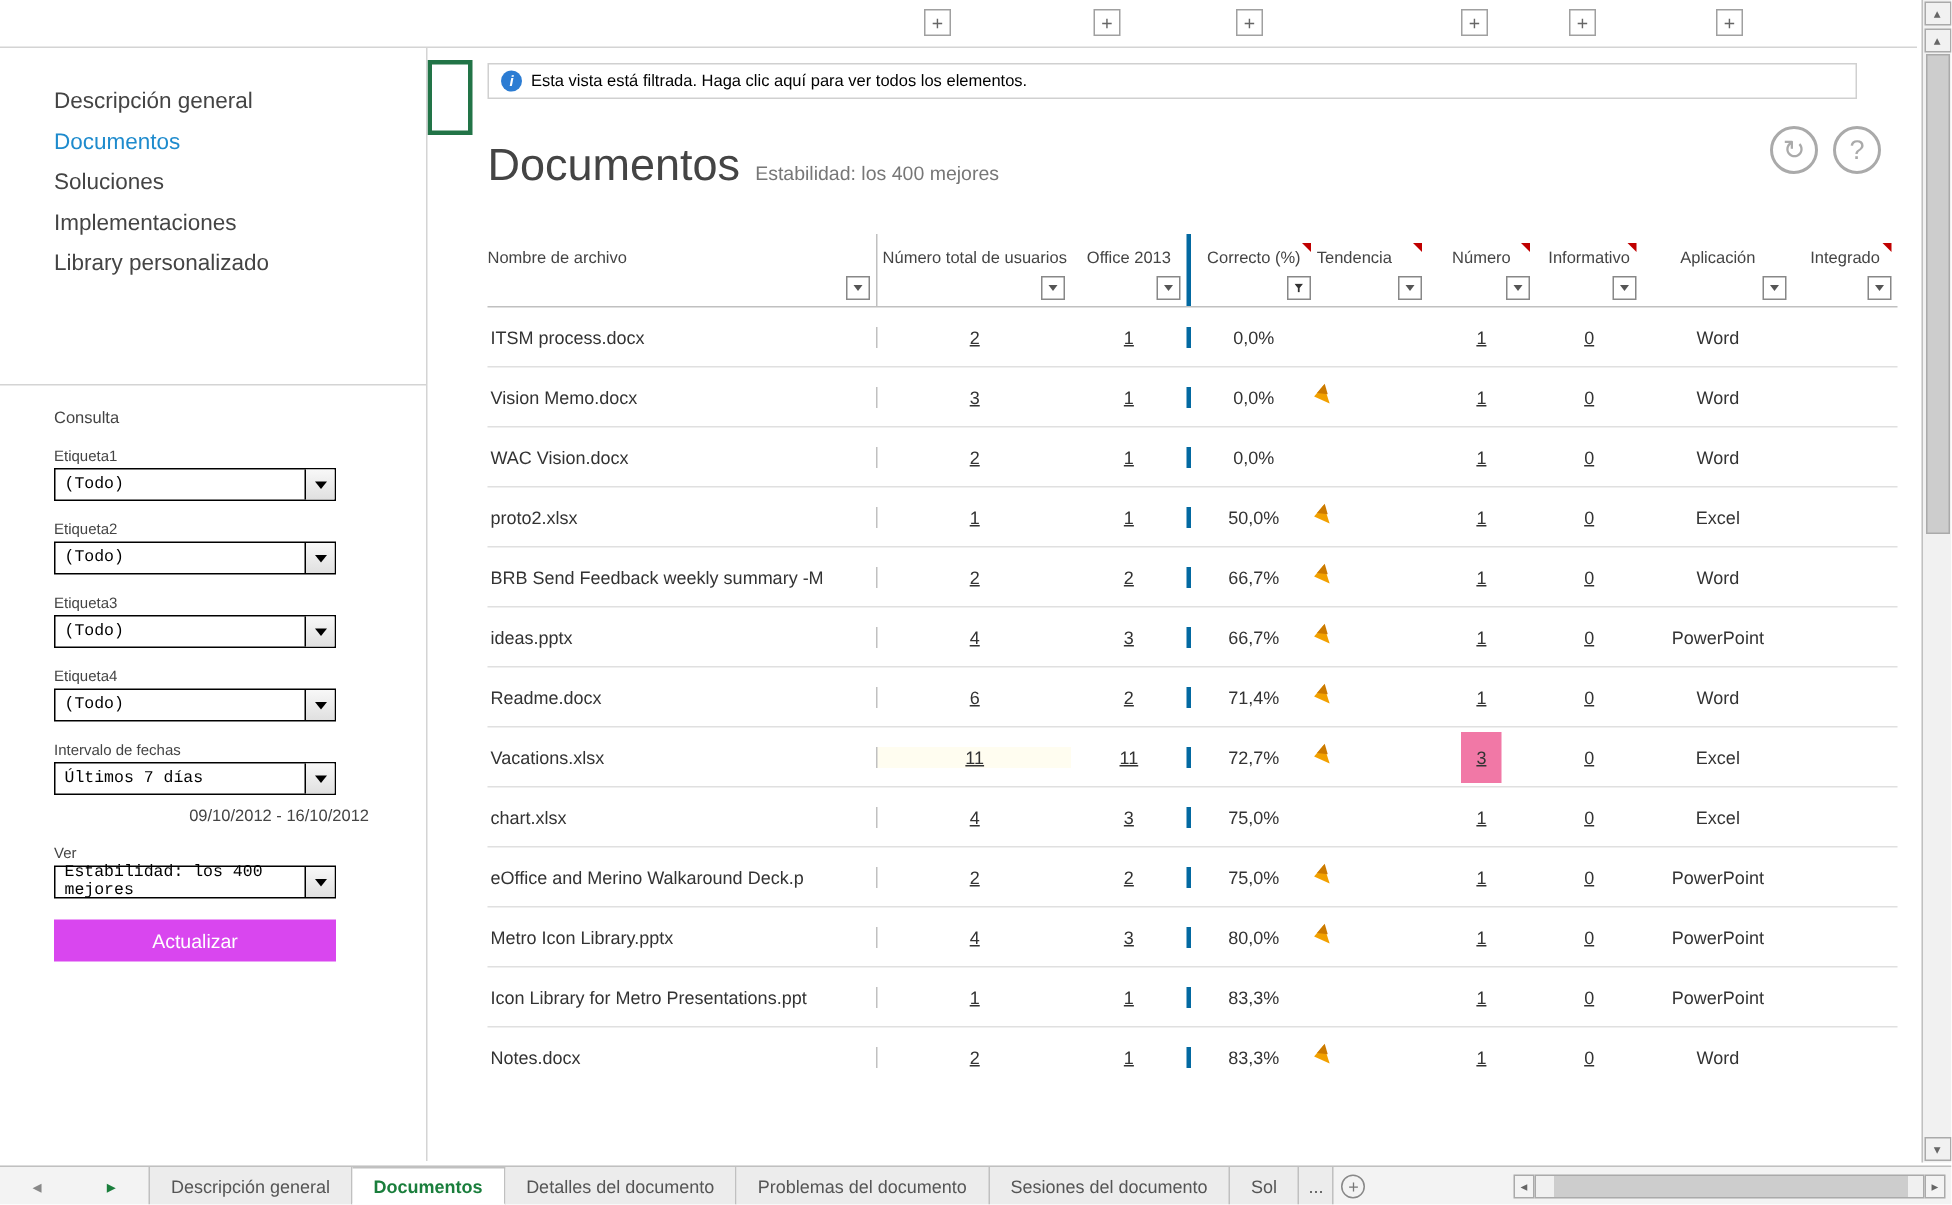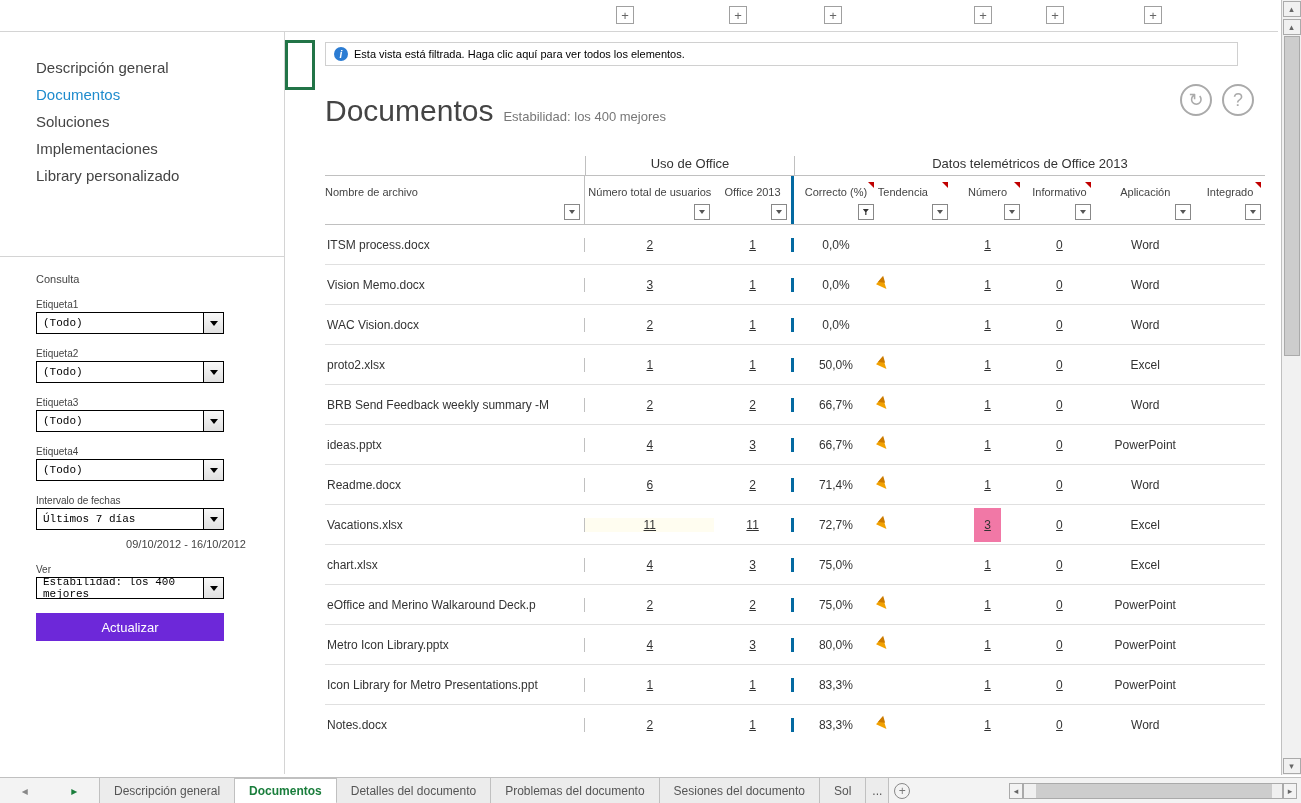--- a/index.html
+++ b/index.html
@@ -17,21 +17,21 @@
   .nav-item.active { color: #1e8bcd; }
 
   .query-area { padding: 16px 36px 16px 36px; flex: 1; overflow: auto; }
   .q-title { font-size: 11px; color: #444; margin-bottom: 14px; }
   .q-label { font-size: 10px; color: #444; margin-bottom: 2px; }
   .q-select { width: 188px; height: 22px; border: 1px solid #000; margin-bottom: 14px; position: relative; background: #fff; display: flex; align-items: center; }
   .q-select span { padding-left: 6px; font-size: 11px; font-family: Liberation Mono, monospace; }
   .q-select .arrow { position: absolute; right: 0; top: 0; width: 20px; height: 20px; border-left: 1px solid #000; display: flex; align-items: center; justify-content: center; background: linear-gradient(#f8f8f8,#e0e0e0); }
   .q-select .arrow::after { content: ''; border-left: 4px solid transparent; border-right: 4px solid transparent; border-top: 5px solid #000; }
   .date-display { font-size: 11px; color: #444; text-align: right; width: 210px; margin-top: -6px; margin-bottom: 14px; }
-  .update-btn { width: 188px; height: 28px; background: #6d28d9; color: #fff; font-size: 13px; border: none; cursor: pointer; }
+  .update-btn { width: 188px; height: 28px; background: #d946ef; color: #fff; font-size: 13px; border: none; cursor: pointer; }
 
   .main-pane { flex: 1; position: relative; overflow: hidden; }
   .cellcursor { position: absolute; left: 0; top: 8px; width: 30px; height: 50px; border: 3px solid #227447; }
   .filter-banner { margin: 10px 40px 0 40px; border: 1px solid #d0d0d0; padding: 4px 8px; font-size: 11px; display: flex; align-items: center; gap: 6px; cursor: pointer; }
   .info-icon { width: 14px; height: 14px; border-radius: 50%; background: #2b7cd3; color: #fff; font-size: 10px; display: flex; align-items: center; justify-content: center; font-style: italic; font-weight: bold; }
 
   .page-header { margin: 28px 0 0 40px; display: flex; align-items: baseline; gap: 10px; position: relative; }
   .page-title { font-size: 30px; font-weight: 300; color: #444; }
   .page-sub { font-size: 13px; color: #777; }
   .hdr-icons { position: absolute; right: 24px; top: -10px; display: flex; gap: 10px; }
@@ -157,25 +157,20 @@
     <div class="page-header">
       <div class="page-title">Documentos</div>
       <div class="page-sub">Estabilidad: los 400 mejores</div>
       <div class="hdr-icons">
         <div class="circ-btn">↻</div>
         <div class="circ-btn">?</div>
       </div>
     </div>
 
     <div class="tbl-wrap">
-      <div class="grp-row">
-        <div class="g1"></div>
-        <div class="g2">Uso de Office</div>
-        <div class="g3">Datos telemétricos de Office 2013</div>
-      </div>
       <div class="hdr-row">
         <div class="col-name"><span>Nombre de archivo</span><div class="filter-box"></div></div>
         <div class="col-users"><span>Número total de usuarios</span><div class="filter-box"></div></div>
         <div class="col-office"><span>Office 2013</span><div class="filter-box"></div></div>
         <div class="col-correct redtri"><span>Correcto (%)</span><div class="filter-box active"></div></div>
         <div class="col-trend redtri"><span>Tendencia</span><div class="filter-box"></div></div>
         <div class="col-crit redtri"><span>Número</span><div class="filter-box"></div></div>
         <div class="col-info redtri"><span>Informativo</span><div class="filter-box"></div></div>
         <div class="col-app"><span>Aplicación</span><div class="filter-box"></div></div>
         <div class="col-int redtri"><span>Integrado</span><div class="filter-box"></div></div>

